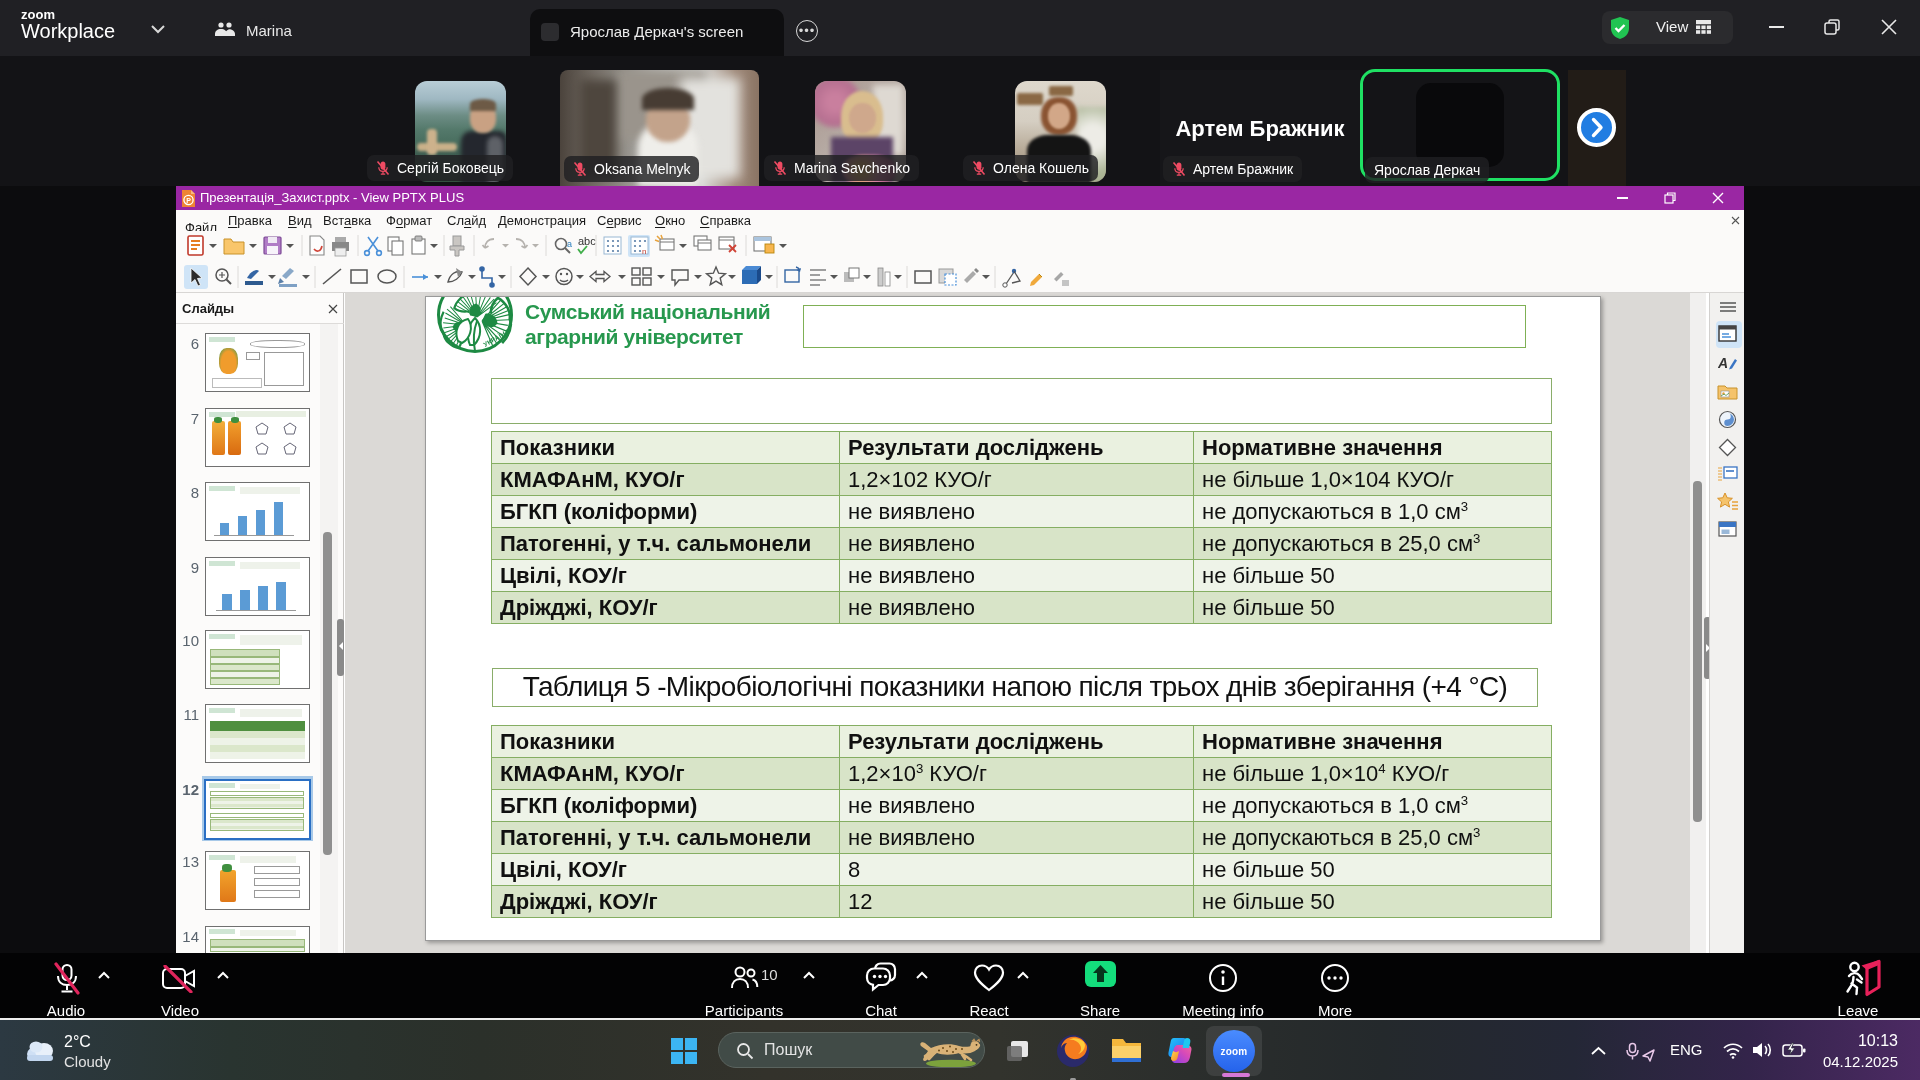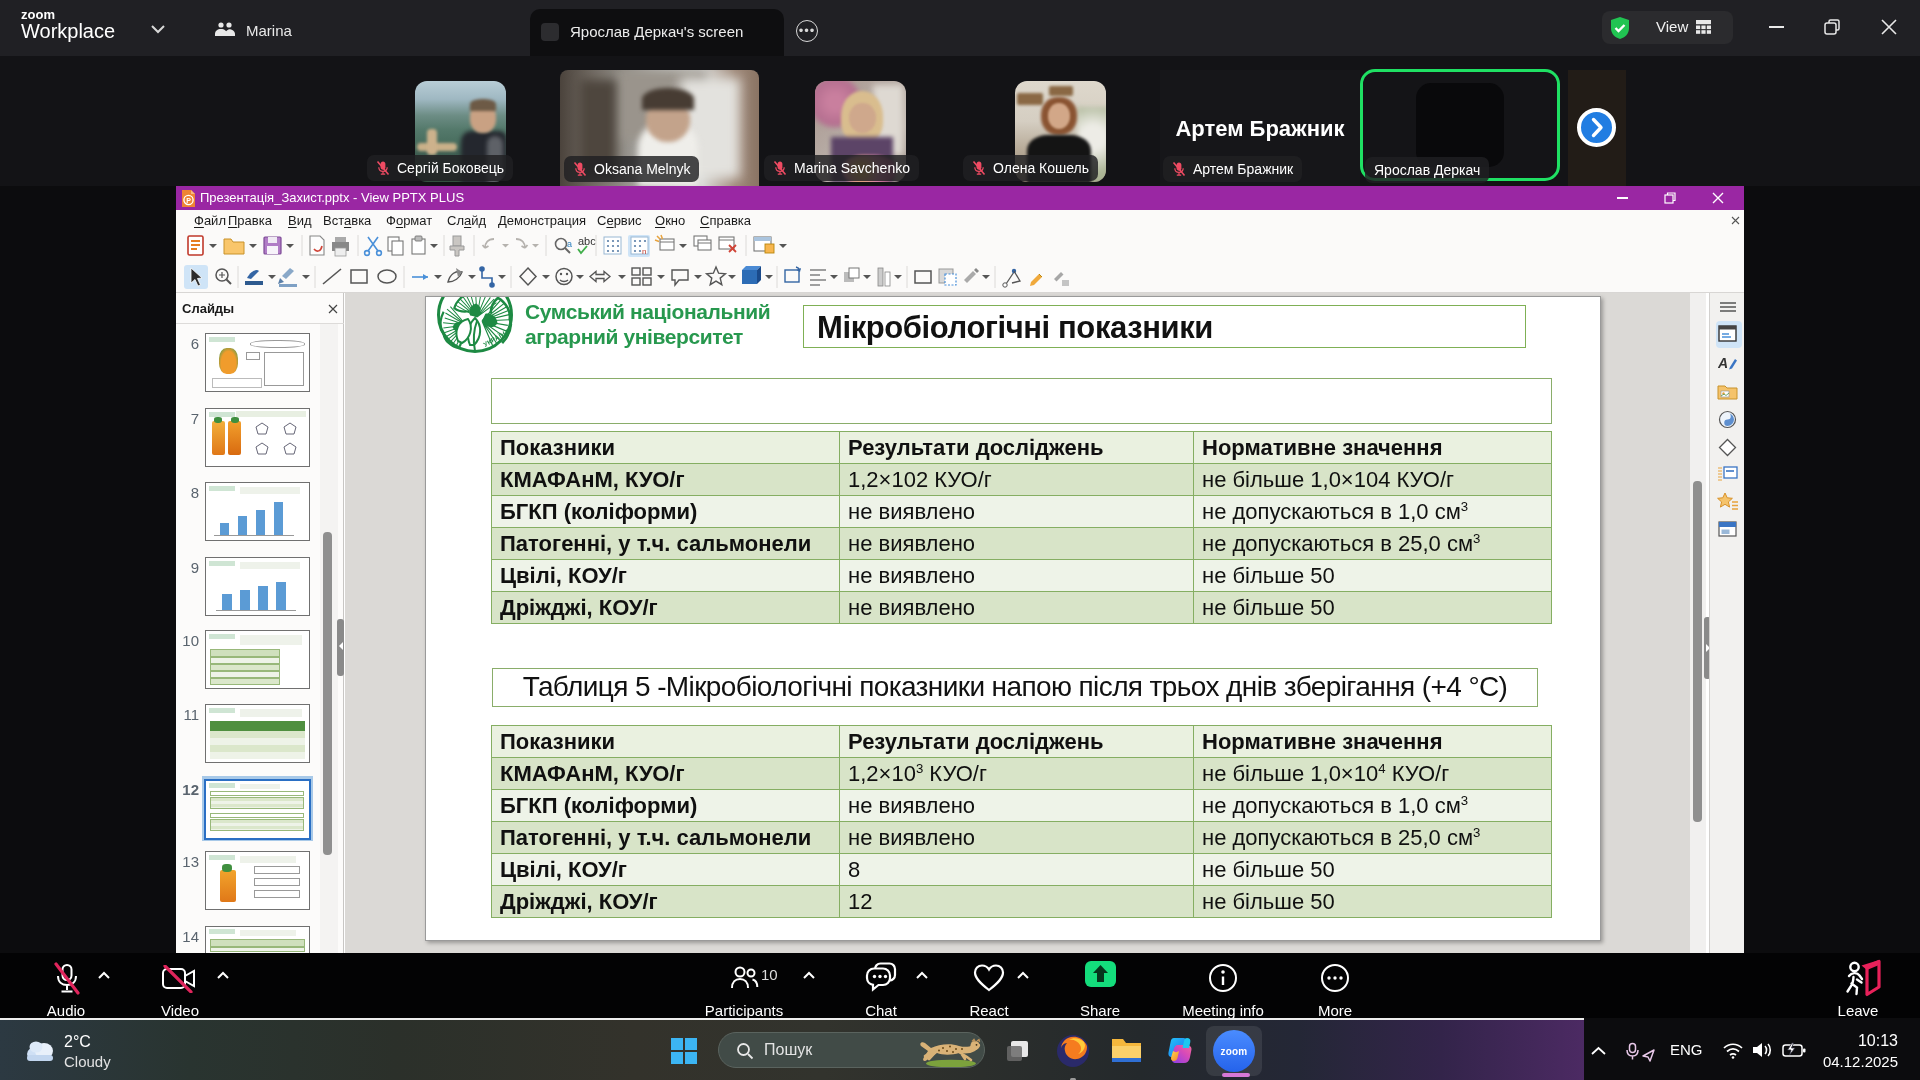--- a/index.html
+++ b/index.html
@@ -34,21 +34,21 @@
 .rowl td { background:#eef3e8; }
 td.b { font-weight:bold; }
 sup { font-size:60%; vertical-align:super; line-height:0; }
 
 .thumb { position:absolute; left:29px; width:105px; height:59px; background:#fff; border:1px solid #707070; }
 .tnum { position:absolute; width:22px; text-align:right; font-size:15px; color:#5a646e; }
 
 #ztb { position:absolute; left:0; top:953px; width:1920px; height:65px; background:#030304; }
 .zlbl { position:absolute; color:#fff; font-size:15px; text-align:center; white-space:nowrap; transform:translateX(-50%); }
 
-#tbar { position:absolute; left:0; top:1018px; width:1584px; height:62px;
+#tbar { position:absolute; left:0; top:1018px; width:1920px; height:62px;
  border-top:2px solid #eeeeee;
  background:linear-gradient(90deg,#2c3942 0%,#293430 12%,#2b302a 25%,#33322b 40%,#32332d 52%,#2b2e2c 62%,#24292c 72%,#242736 82%,#33244a 91%,#4c2a63 100%); }
 .w { color:#fff; }
 </style></head>
 <body>
 
 <div id="topbar">
   <div class="abs" style="left:21px;top:7px;color:#fff;font-size:13px;font-weight:bold;">zoom</div>
   <div class="abs" style="left:21px;top:20px;color:#fff;font-size:20px;">Workplace</div>
   <svg class="abs" style="left:150px;top:24px;" width="16" height="10">
@@ -195,21 +195,21 @@
     <div class="abs" style="left:1441px;top:11px;width:11px;height:1.6px;background:#fff;"></div>
     <svg class="abs" style="left:1488px;top:6px;" width="12" height="12" viewBox="0 0 12 12" fill="none" stroke="#fff" stroke-width="1.2">
           <rect x="1" y="3" width="8" height="8"></rect>
           <path d="M3.5 3 V1 H11 V8.5 H9"></path>
         </svg>
     <svg class="abs" style="left:1536px;top:6px;" width="12" height="12" viewBox="0 0 12 12" stroke="#fff" stroke-width="1.4">
           <path d="M1 1 L11 11 M11 1 L1 11"></path>
         </svg>
   </div>
   <div id="wmenu">
-    <span style="left:18px;"><u>Ф</u>айл</span>
+    <span style="left:9px;margin-top:7px;"><u>Ф</u>айл</span>
     <span style="left:52px;"><u>П</u>равка</span>
     <span style="left:112px;"><u>В</u>ид</span>
     <span style="left:147px;">Вст<u>а</u>вка</span>
     <span style="left:210px;">Ф<u>о</u>рмат</span>
     <span style="left:271px;">Сл<u>а</u>йд</span>
     <span style="left:322px;"><u>Д</u>емонстрация</span>
     <span style="left:421px;">С<u>е</u>рвис</span>
     <span style="left:479px;"><u>О</u>кно</span>
     <span style="left:524px;"><u>С</u>правка</span>
     <span style="left:583px;margin-top:16px;"><u>P</u>remium</span>
@@ -579,21 +579,20 @@
           <use href="#fan" transform="translate(36,48) rotate(8)"></use>
           <use href="#fan" transform="translate(47,40) rotate(102)"></use>
           <use href="#fan" transform="translate(52,44) rotate(205) scale(1.15)"></use>
           <path d="M40 68 C36 58 38 48 45 41 C52 48 52 60 44 68 Z" fill="#fff" stroke="#1d8a43" stroke-width="2"></path>
           <path d="M28 64 C24 54 28 44 38 42 C44 50 40 62 32 66 Z" fill="#fff" stroke="#1d8a43" stroke-width="2"></path>
           <path d="M45 74 C43 64 44 52 47 44" stroke="#1d8a43" stroke-width="2" fill="none"></path>
           <text x="53" y="69" font-size="6.5" fill="#1d8a43" transform="rotate(-30 56 66)" font-weight="bold" letter-spacing=".3">УКРАЇНА</text>
         </svg>
         <div class="abs" style="left:99px;top:3px;color:#27984e;font-size:21px;line-height:24.5px;font-weight:bold;letter-spacing:-.4px;">Сумський національний<br>аграрний університет</div>
         <div class="abs" style="left:377px;top:8px;width:723px;height:43px;border:1.5px solid #7fb055;"></div>
-        <div class="abs" style="left:391px;top:13px;font-size:31px;font-weight:bold;color:#111;letter-spacing:-.4px;">Мікробіологічні показники</div>
 
         <div class="abs" style="left:65px;top:81px;width:1061px;height:46px;border:1.5px solid #8aad6a;"></div>
 
         <table class="t" style="left:65px;top:134px;width:1060px;">
           <colgroup>
                 <col style="width:348px">
                 <col style="width:354px">
                 <col style="width:358px">
               </colgroup>
           <tbody>

